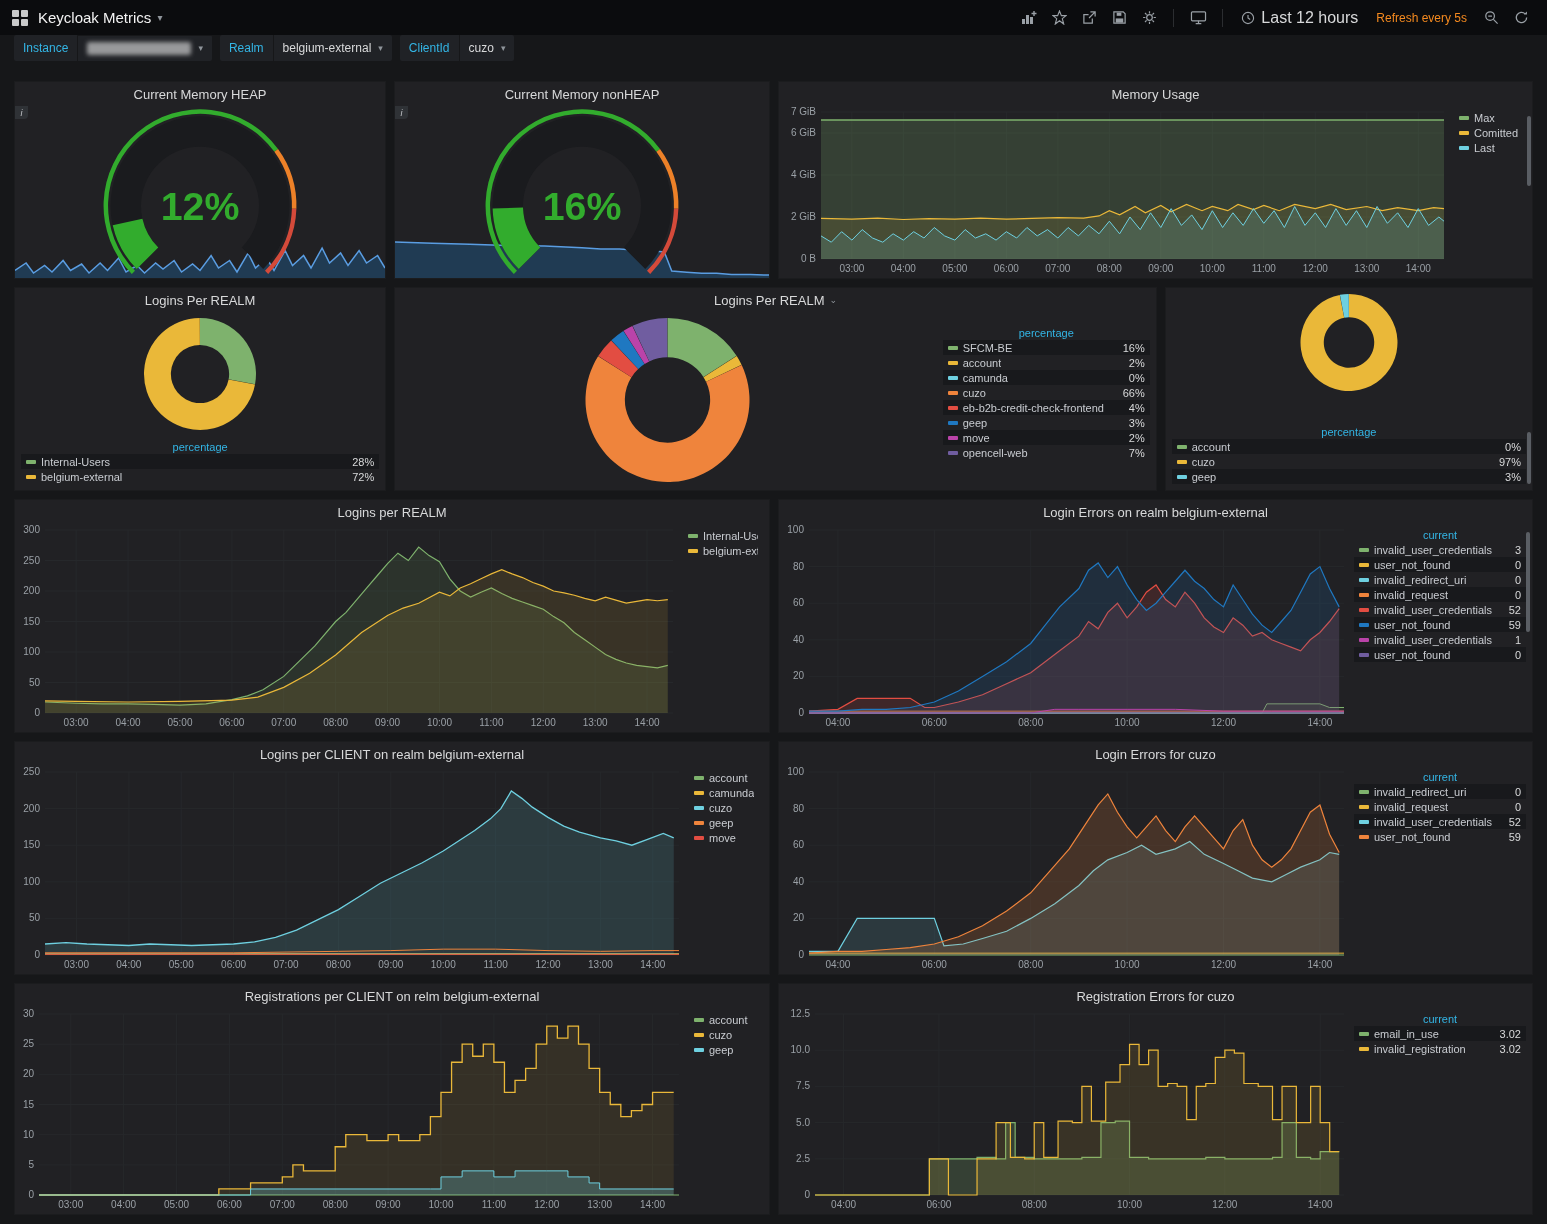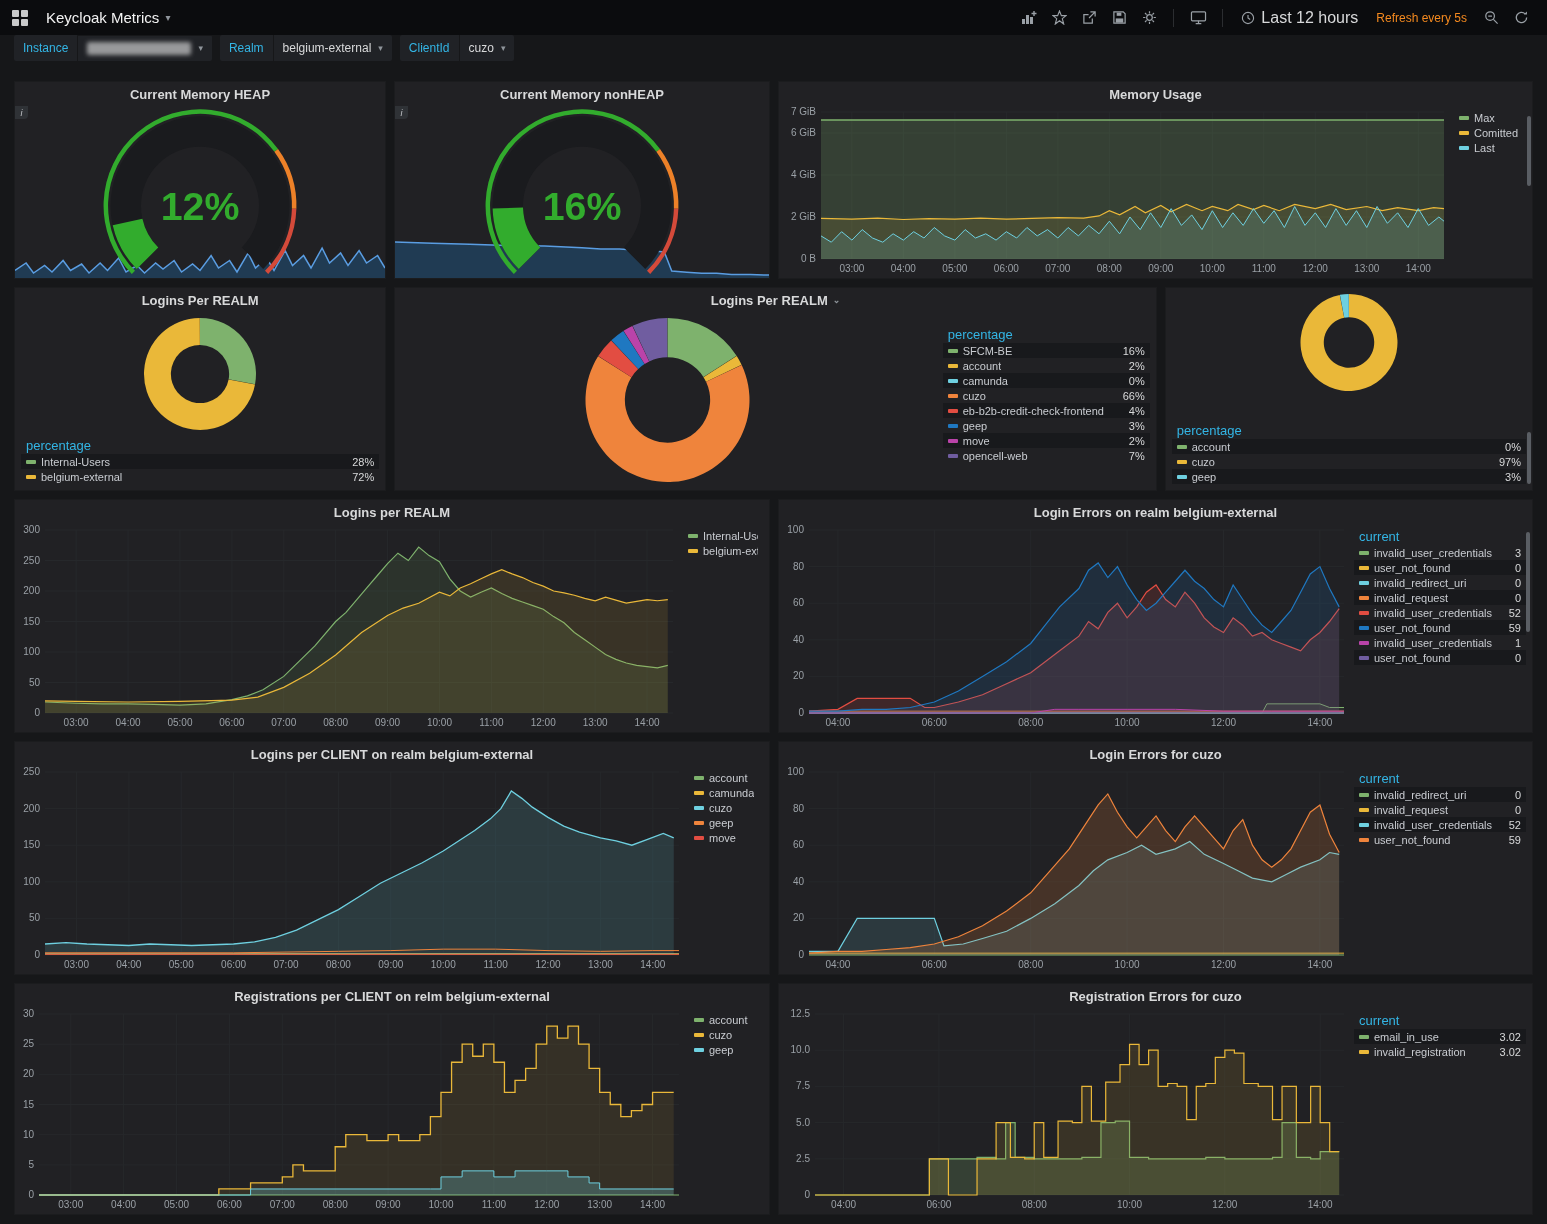--- a/index.html
+++ b/index.html
@@ -1,49 +1,49 @@
 <!DOCTYPE html>
 <html><head>
 <meta charset="utf-8">
 <style>
 *{box-sizing:border-box;margin:0;padding:0}
 html,body{width:1547px;height:1224px;overflow:hidden}
 body{background:#161719;font-family:"Liberation Sans",sans-serif;color:#d8d9da}
-.navbar{height:35px;background:#0b0c0e;display:flex;align-items:center;padding:0 12px;gap:18px}
+.navbar{height:35px;background:#0b0c0e;display:flex;align-items:center;padding:0 12px;gap:10px}
 .logo-grid{display:grid;grid-template-columns:7px 7px;grid-template-rows:7px 7px;gap:2px}
 .logo-grid span{background:#c9cacb;border-radius:1px}
 .nav-title{font-size:15px;color:#f3f3f3;font-weight:500;display:flex;align-items:center;gap:6px;cursor:pointer}
 .nav-title .caret{font-size:10px;color:#8f959b}
 .nav-right{margin-left:auto;display:flex;align-items:center;gap:2px}
 .nav-icon{width:28px;height:26px;display:flex;align-items:center;justify-content:center;color:#9aa0a6;cursor:pointer}
 .nav-icon svg{display:block}
 .nav-sep{width:1px;height:18px;background:#2b2d30;margin:0 8px}
 .time-btn{display:flex;align-items:center;gap:6px;padding:0 8px;height:26px;cursor:pointer}
 .time-text{font-size:16px;color:#d8d9da}
 .refresh-text{font-size:12px;color:#f58a1f;padding:0 8px;cursor:pointer}
 .submenu{height:42px;display:flex;align-items:flex-start;padding:0 14px;gap:8px}
 .var-group{display:flex;align-items:center;border-radius:2px;overflow:hidden}
 .var-label{background:#202226;color:#33b5e5;font-size:12px;padding:6px 9px;border-right:1px solid #161719}
 .var-value{background:#202226;color:#d8d9da;font-size:12px;padding:6px 9px;display:flex;align-items:center;gap:7px;cursor:pointer}
 .var-value .caret{font-size:9px;color:#8f959b}
 .redacted{width:104px;height:13px;background:#98999b;border-radius:2px;filter:blur(2px)}
 .dash{padding:4px 14px 8px;display:flex;flex-direction:column;gap:8px}
 .row{display:flex;gap:8px}
 .panel{background:#212124;position:relative;display:flex;flex-direction:column;min-width:0;border:1px solid #1b1c1e}
-.panel-header{height:24px;display:flex;align-items:center;justify-content:center;gap:5px;font-size:13px;color:#d8d9da;flex:none;cursor:move;font-weight:700}
+.panel-header{height:24px;display:flex;align-items:center;justify-content:center;gap:5px;font-size:13px;color:#d8d9da;flex:none;cursor:move;font-weight:400}
 .panel-header .pcaret{font-size:9px;color:#8f959b}
 .panel-body{flex:1;position:relative;display:flex;min-height:0;padding:0 2px 2px}
 .chart{flex:1;min-width:0;min-height:0;position:relative}
 .legend{position:relative;flex:none;display:flex;flex-direction:column;padding:4px 4px;font-size:11px;overflow:hidden}
 .legend-row{display:flex;align-items:center;gap:5px;padding:1px 5px;white-space:nowrap;min-height:15px;cursor:pointer}
 .legend-table .legend-row:nth-child(even){background:#18191c}
 .legend-icon{width:10px;height:4px;border-radius:1px;flex:none}
 .legend-label{overflow:hidden;color:#c9ccd1}
 .legend-value{margin-left:auto;color:#d8d9da;padding-left:8px}
-.legend-header{color:#33b5e5;text-align:left;padding:1px 5px;font-size:13px}
+.legend-header{color:#33b5e5;text-align:center;padding:1px 5px;font-size:11px}
 .legend-bottom{width:100%}
 .gauge-body{display:block}
 .gauge-chart{position:absolute;left:0;right:0;top:0;bottom:0}
 .sparkline{position:absolute;left:0;right:0;bottom:0;height:50px}
 .info-corner{position:absolute;top:0;left:0;width:13px;height:13px;background:#2f3236;color:#c3c6ca;font-size:9px;font-style:italic;display:flex;align-items:center;justify-content:center;border-radius:0 0 4px 0;z-index:3;cursor:pointer}
 .vscroll{position:absolute;right:1px;width:4px;background:#5a5e64;border-radius:2px;cursor:pointer}
 svg text{font-family:"Liberation Sans",sans-serif}
 </style>
 </head>
 <body>

